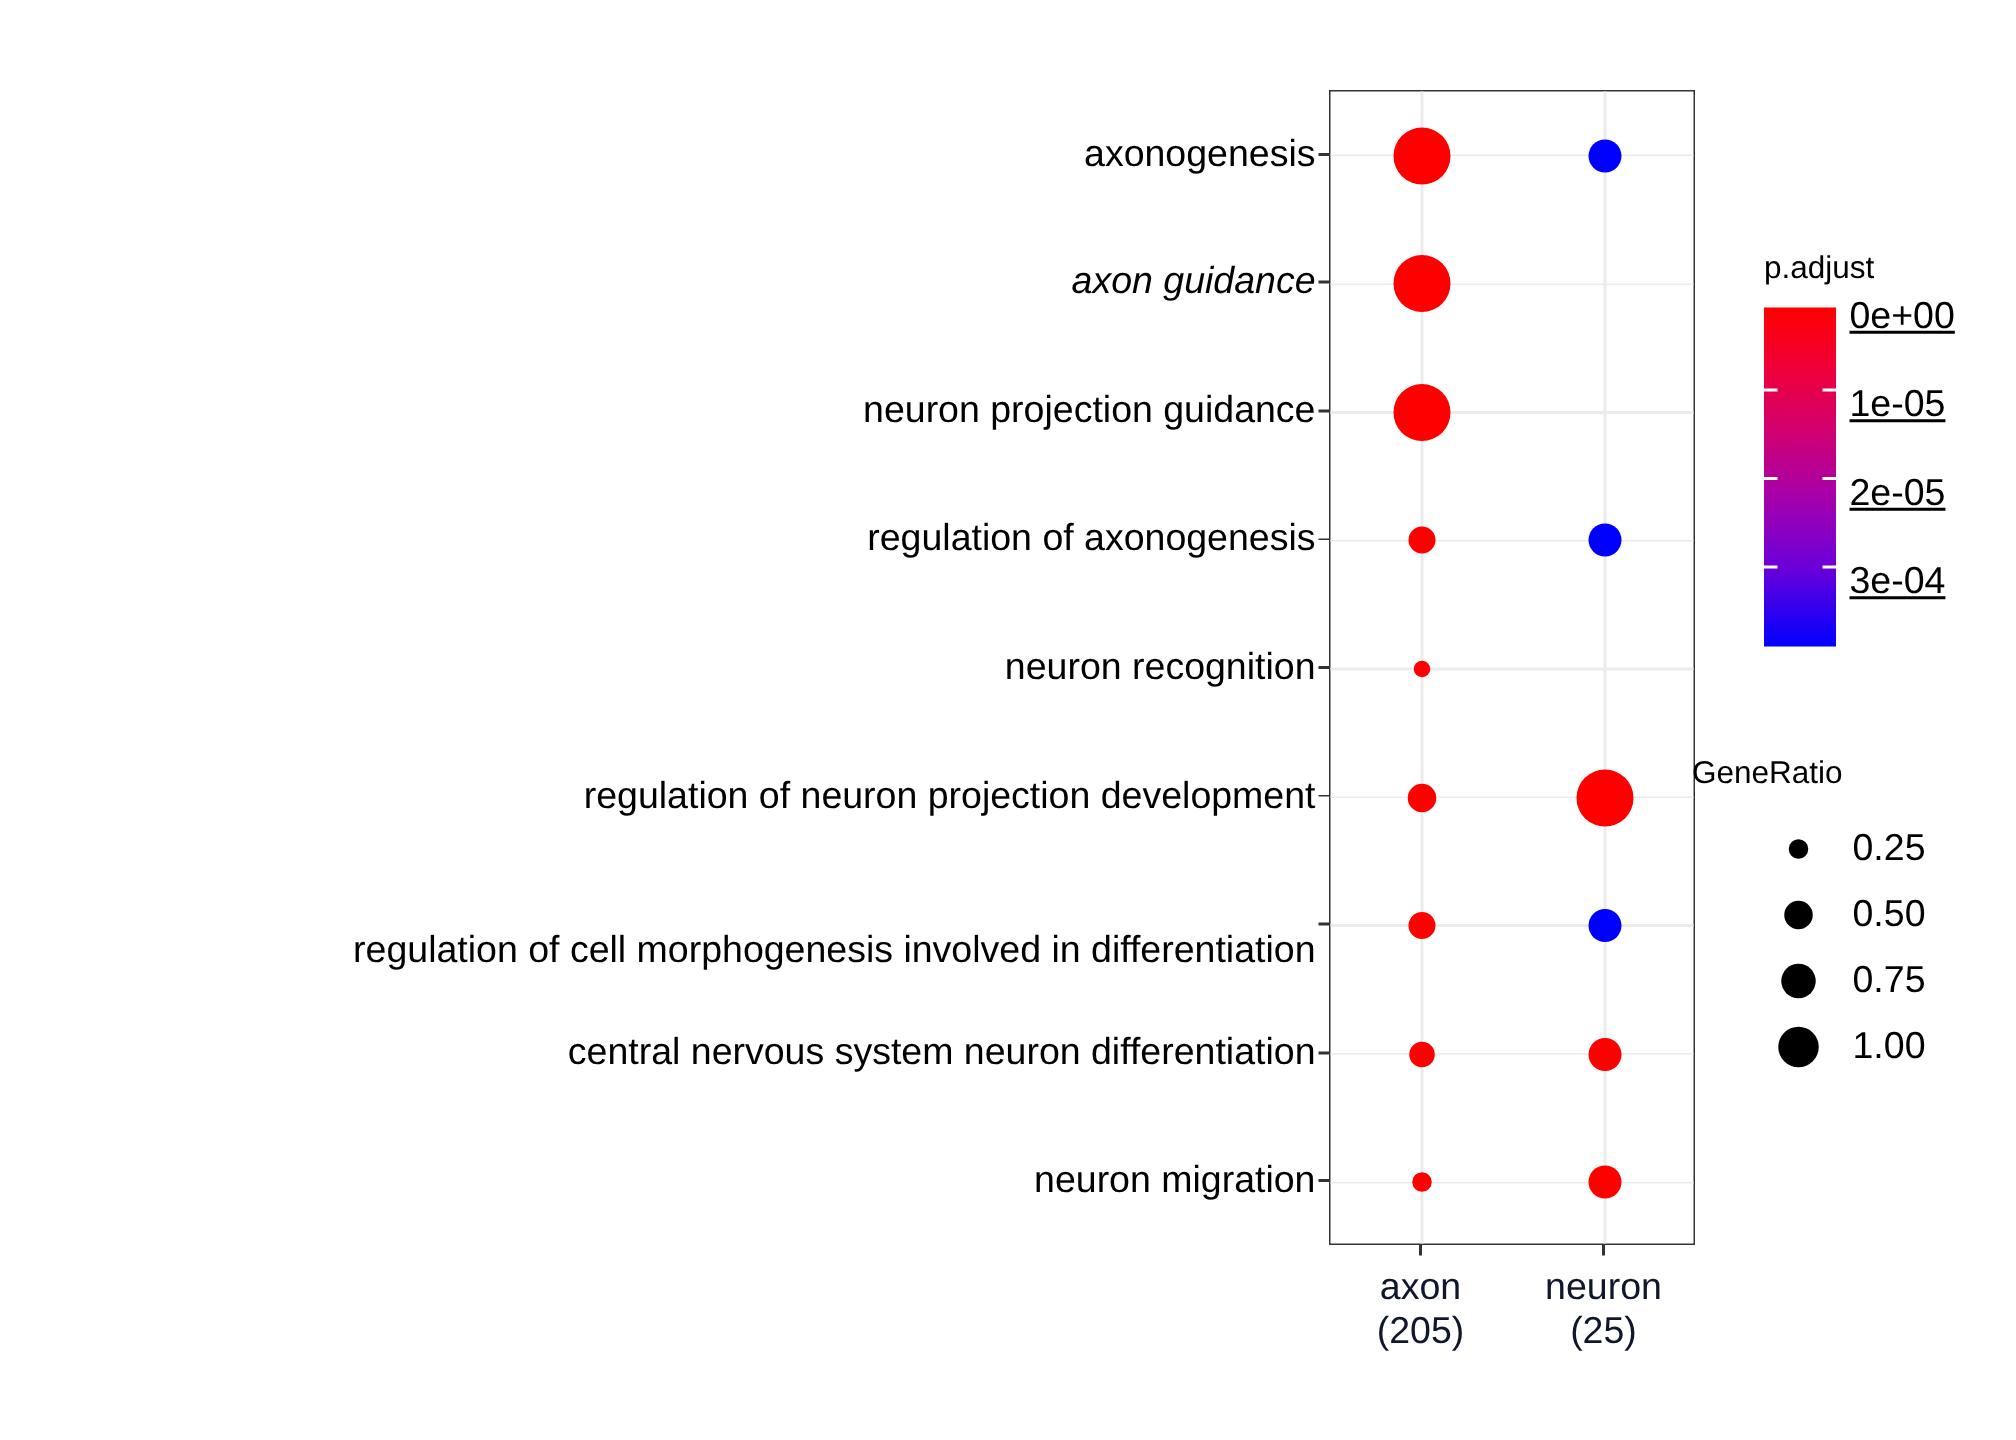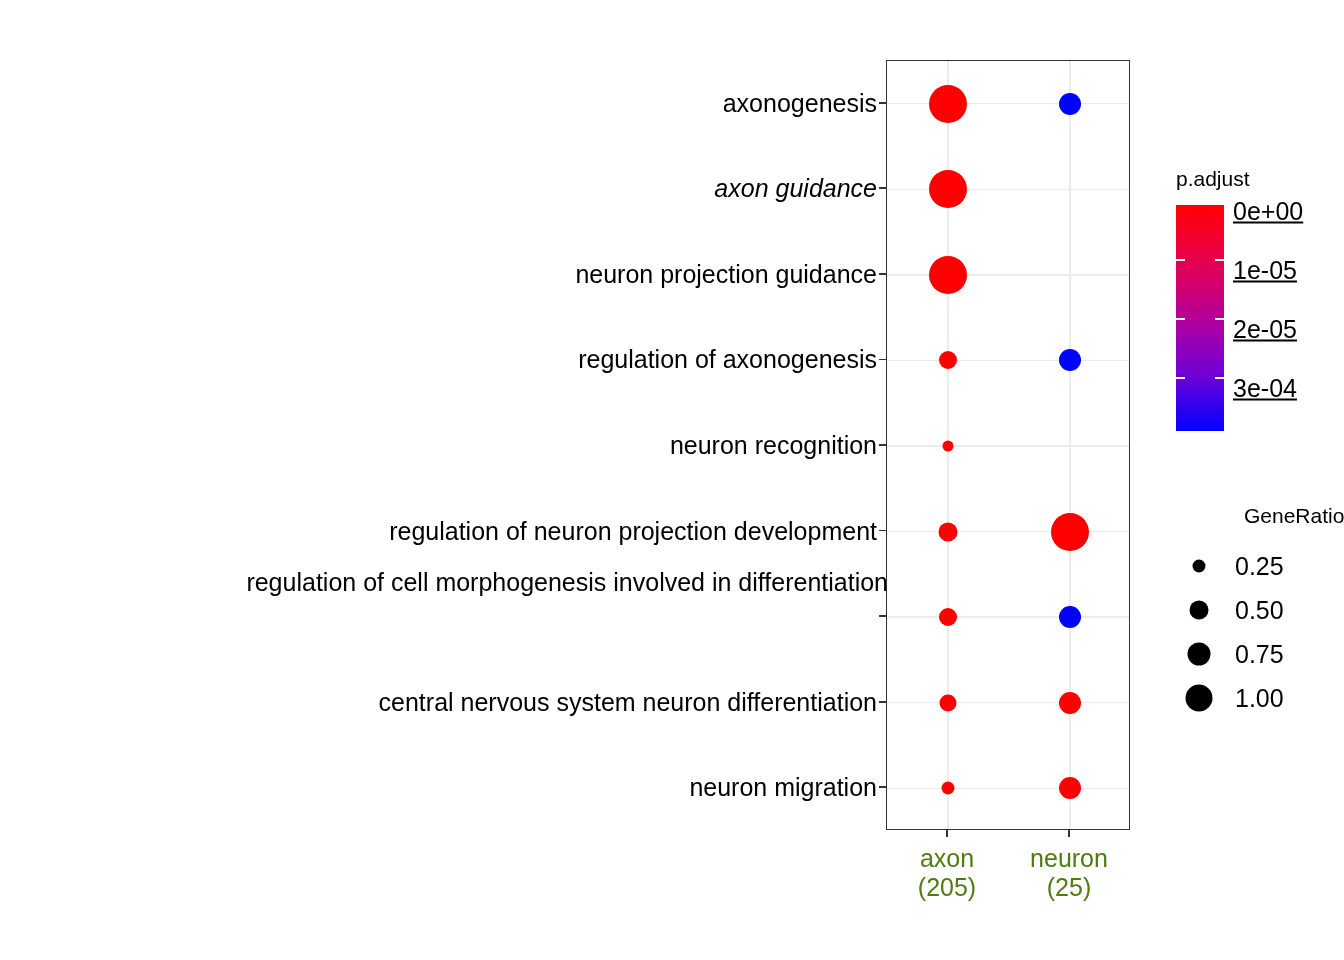--- a/index.html
+++ b/index.html
@@ -77,21 +77,21 @@
     transform: translateY(-50%);
     color: #000000;
   }
   .xlabel {
     position: absolute;
     text-align: center;
     font-size: 25px;
     line-height: 1.15;
     white-space: nowrap;
     transform: translateX(-50%);
-    color: #4d7c0f;
+    color: #0f172a;
   }
 
   
   .legend-title {
     position: absolute;
     font-size: 21px;
     line-height: 1;
     white-space: nowrap;
     color: #000000;
   }
@@ -146,21 +146,21 @@
 
 <div id="root">
 
   <div id="ylabels">
       <div class="ylabel-wrap" style="top: 102.778px;">axonogenesis</div>
       <div class="ylabel-wrap" style="top: 188.333px; font-style: italic;">axon guidance</div>
       <div class="ylabel-wrap" style="top: 273.889px;">neuron projection guidance</div>
       <div class="ylabel-wrap" style="top: 359.444px;">regulation of axonogenesis</div>
       <div class="ylabel-wrap" style="top: 445px;">neuron recognition</div>
       <div class="ylabel-wrap" style="top: 530.556px;">regulation of neuron projection development</div>
-      <div class="ylabel-wrap" style="top: 582px; padding-left: 11px;">regulation of cell morphogenesis involved in differentiation</div>
+      <div class="ylabel-wrap" style="top: 634px;">regulation of cell morphogenesis involved in differentiation</div>
       <div class="ylabel-wrap" style="top: 701.667px;">central nervous system neuron differentiation</div>
       <div class="ylabel-wrap" style="top: 787.222px;">neuron migration</div>
     </div>
 
   <div id="yticks">
       <div class="ytick" style="left: 879px; top: 101.878px;"></div>
       <div class="ytick" style="left: 879px; top: 187.433px;"></div>
       <div class="ytick" style="left: 879px; top: 272.989px;"></div>
       <div class="ytick" style="left: 879px; top: 358.544px;"></div>
       <div class="ytick" style="left: 879px; top: 444.1px;"></div>
@@ -228,21 +228,21 @@
     <div class="cbar-tick" style="left:0;   top:172px;"></div>
     <div class="cbar-tick" style="right:0;  top:172px;"></div>
   </div>
   <div id="cbar-labels">
       <div class="cbar-label" style="top: 211px;">0e+00</div>
       <div class="cbar-label" style="top: 270px;">1e-05</div>
       <div class="cbar-label" style="top: 329px;">2e-05</div>
       <div class="cbar-label" style="top: 388px;">3e-04</div>
     </div>
 
-  <div class="legend-title" style="left:1244px; top:505px;">GeneRatio</div>
+  <div class="legend-title" style="left:1128px; top:505px;">GeneRatio</div>
   <div id="size-legend">
       <div class="size-dot" style="width: 13px; height: 13px; left: 1199px; top: 566px;"></div>
       <div class="size-label" style="top: 566px;">0.25</div>
       <div class="size-dot" style="width: 19px; height: 19px; left: 1199px; top: 610px;"></div>
       <div class="size-label" style="top: 610px;">0.50</div>
       <div class="size-dot" style="width: 23px; height: 23px; left: 1199px; top: 654px;"></div>
       <div class="size-label" style="top: 654px; text-align: center;">0.75</div>
       <div class="size-dot" style="width: 27px; height: 27px; left: 1199px; top: 698px;"></div>
       <div class="size-label" style="top: 698px;">1.00</div>
     </div>

